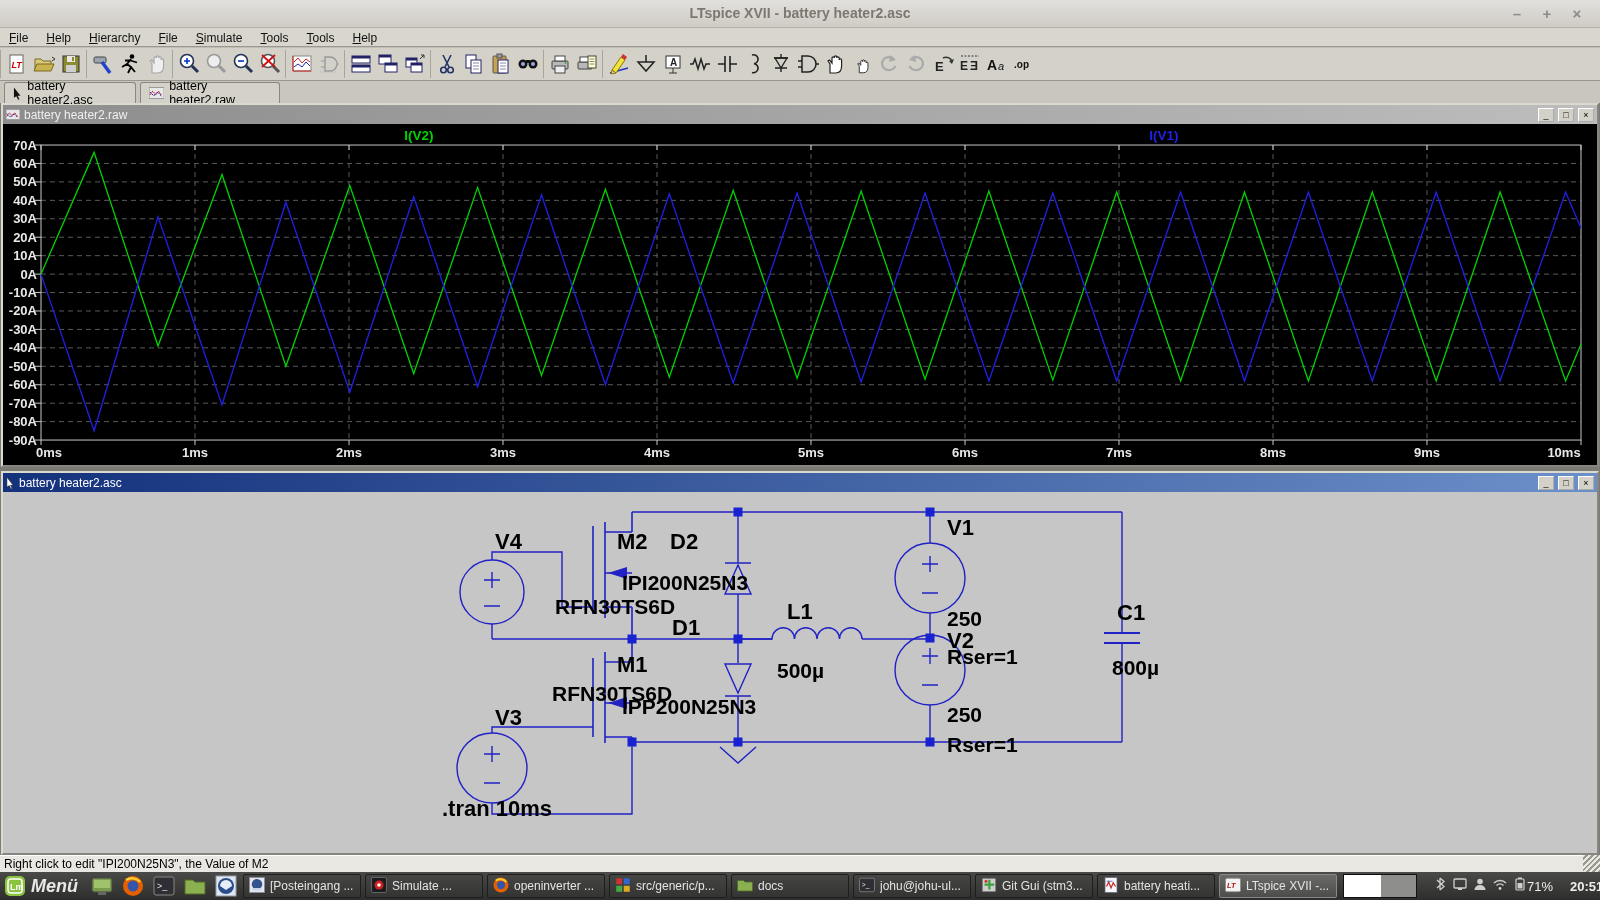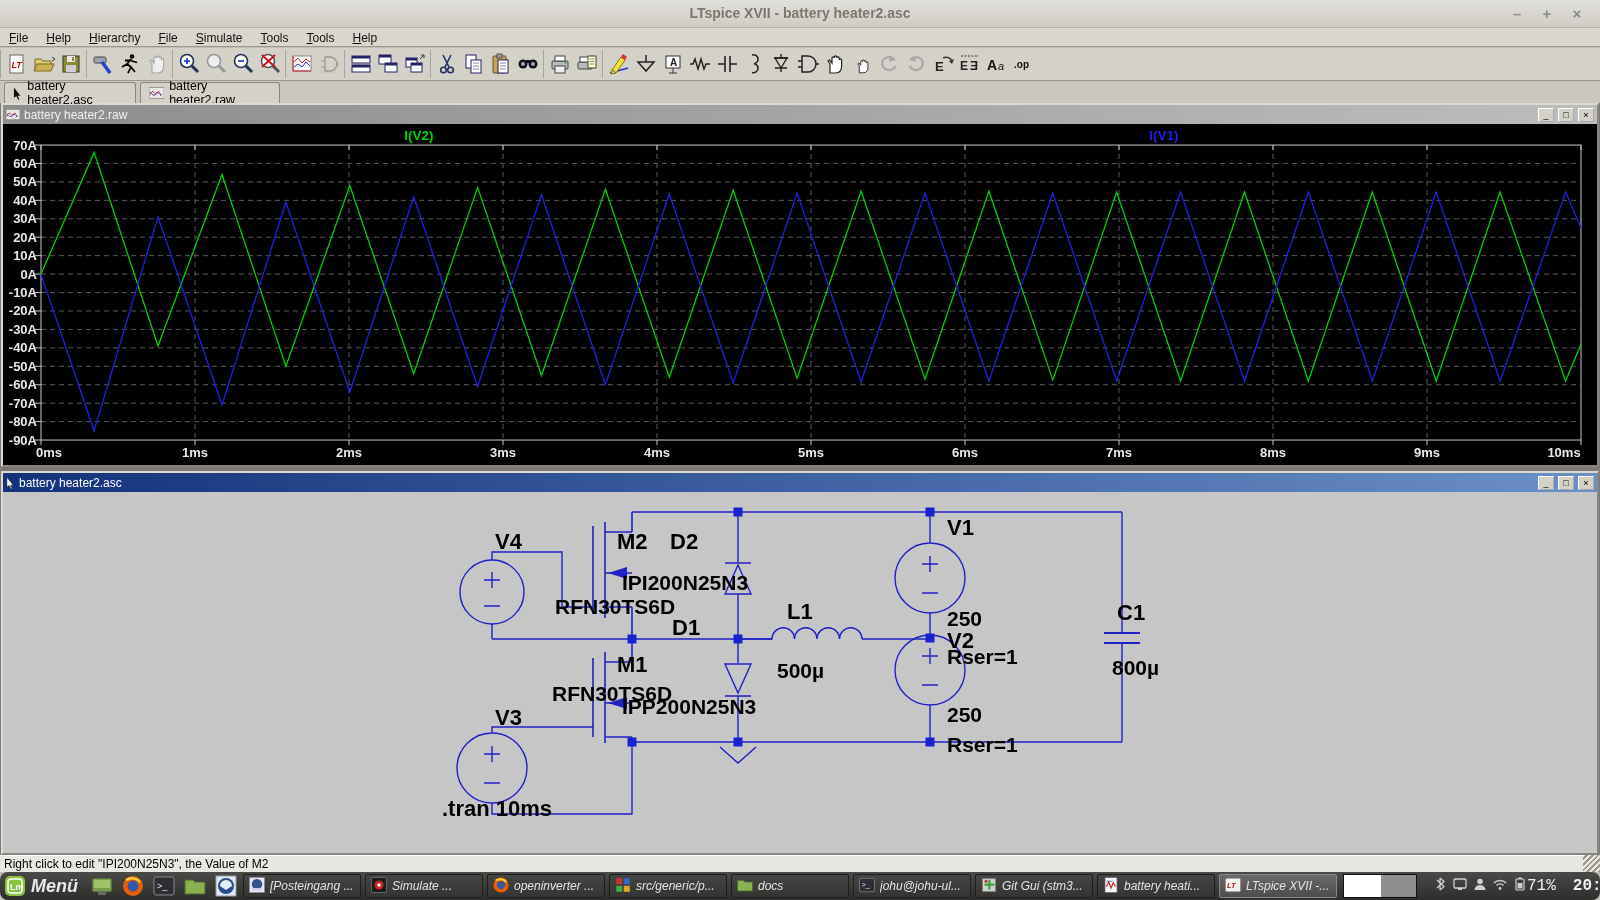--- a/index.html
+++ b/index.html
@@ -41,34 +41,34 @@
   #schem-client { background:#c6c6c6;padding-left:24px; }
 
   
   #statusbar { position:absolute; left:0; top:855px; width:1600px; height:17px;
     background:#e9e7e1; border-top:1px solid #fff; font-size:12px; color:#000; padding:1px 4px; }
   #grip { position:absolute; right:0; top:855px; width:17px; height:17px;
     background:repeating-linear-gradient(135deg,#e9e7e1 0 2px,#9a978f 2px 4px); }
 
   
   #taskbar { position:absolute; left:0; top:872px; width:1600px; height:28px;
-    background:linear-gradient(#4a4a48,#2d2d2b); display:flex; align-items:center;border-radius:8px; }
+    background:linear-gradient(#4a4a48,#2d2d2b); display:flex; align-items:center; }
   #mint-btn { display:flex; align-items:center; gap:5px; padding:0 8px 0 4px; height:26px; }
   #mint-btn span { color:#e8e8e8; font-size:18px; font-weight:bold;font-style:italic; }
   .ql { width:25px; height:25px; margin:0 3px; display:flex; align-items:center; justify-content:center; }
   .task-btn { width:118px; height:24px; margin:0 2px; background:linear-gradient(#454543,#343432);
     border:1px solid #1d1d1c; border-radius:2px; display:flex; align-items:center; gap:4px;
     padding:0 4px; color:#e4e4e4; font-size:12px; white-space:nowrap; overflow:hidden; }
   .task-btn.active { background:linear-gradient(#6a6a68,#4c4c4a); border-color:#888; }
-  .task-btn .lbl { overflow:hidden; text-overflow:clip;font-style:italic; }
+  .task-btn .lbl { overflow:hidden; text-overflow:clip; }
   #widgetbox { width:74px; height:24px; margin:0 4px; display:flex; border:1px solid #111; }
   #widgetbox .w1 { width:38px; background:#fff; }
   #widgetbox .w2 { width:36px; background:#8e8e8c; }
   .tray { display:flex; align-items:center; gap:6px; margin-left:12px; color:#dcdcdc; }
-  #battery-pct, #clock { color:#efefef; font-size:16px;font-family:Liberation Mono, monospace; }
+  #battery-pct, #clock { color:#efefef; font-size:13px; }
   #clock { font-weight:bold; margin:0 8px 0 17px; }
   svg text { font-family:"Liberation Sans", sans-serif; }
 </style>
 </head>
 <body>
 
 <div id="titlebar">
   <div id="title-text">LTspice XVII - battery heater2.asc</div>
   <div class="winctl" style="right:70px">–</div>
   <div class="winctl" style="right:40px">+</div>

